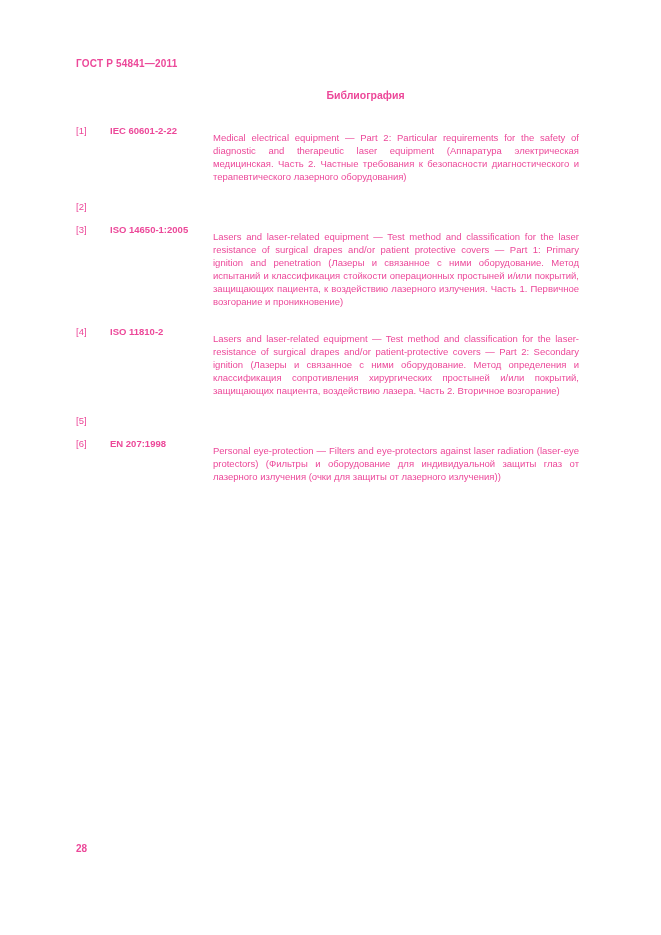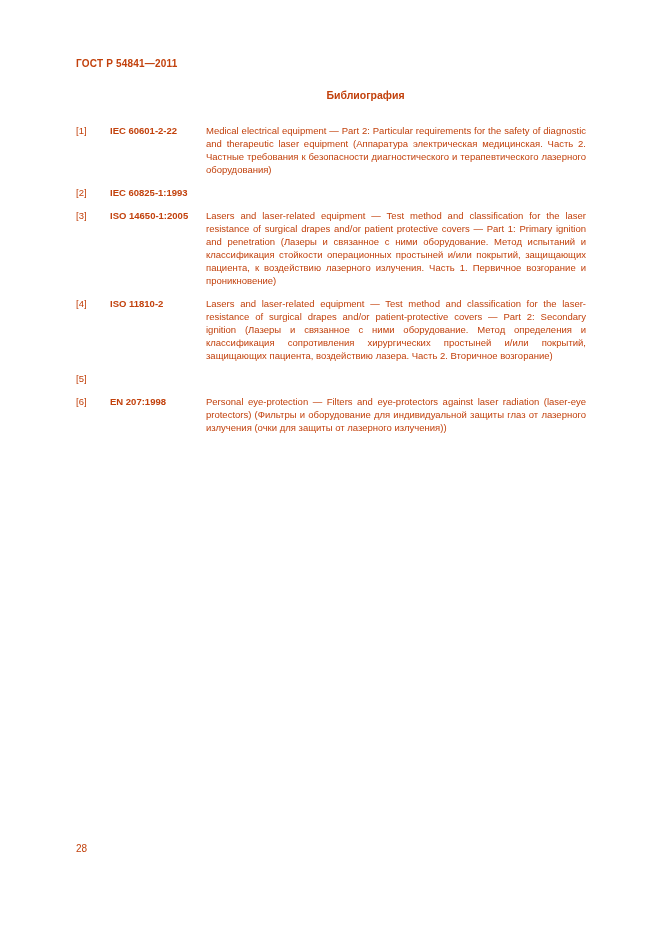--- a/index.html
+++ b/index.html
@@ -7,21 +7,21 @@
       padding: 0;
       background: #808080;
       font-family: "Liberation Sans", sans-serif;
     }
     .page {
       position: relative;
       width: 661px;
       height: 935px;
       margin: 0 auto;
       background: #ffffff;
-      color: #c2410c;
+      color: #ec4899;
       box-sizing: border-box;
       overflow: hidden;
     }
     .doc-header {
       position: absolute;
       top: 58px;
       left: 76px;
       font-size: 10px;
       font-weight: bold;
       letter-spacing: 0.2px;
@@ -51,29 +51,30 @@
     }
     .entry .num {
       display: block;
     }
     .entry .code {
       display: block;
       white-space: nowrap;
       font-weight: bold;
     }
     .entry .desc {
-      margin: 0;
+      margin: 7px;
       text-align: justify;
       hyphens: none;
     }
     .page-number {
       position: absolute;
       top: 843px;
       left: 76px;
       font-size: 10px;
+      font-weight: bold;
     }
   </style>
 </head>
 <body>
 
 <div class="page">
 
   <div class="doc-header">ГОСТ Р 54841—2011</div>
 
   <div class="doc-title">Библиография</div>
@@ -81,21 +82,20 @@
   <div class="entries">
 
     <div class="entry">
       <span class="num">[1]</span>
       <span class="code">IEC 60601-2-22</span>
       <p class="desc">Medical electrical equipment — Part 2: Particular requirements for the safety of diagnostic and therapeutic laser equipment (Аппаратура электрическая медицинская. Часть 2. Частные требования к безопасности диагностического и терапевтического лазерного оборудования)</p>
     </div>
 
     <div class="entry">
       <span class="num">[2]</span>
-      <span class="code">IEC 60825-1:1993</span>
     </div>
 
     <div class="entry">
       <span class="num">[3]</span>
       <span class="code">ISO 14650-1:2005</span>
       <p class="desc">Lasers and laser-related equipment — Test method and classification for the laser resistance of surgical drapes and/or patient protective covers — Part 1: Primary ignition and penetration (Лазеры и связанное с ними оборудование. Метод испытаний и классификация стойкости операционных простыней и/или покрытий, защищающих пациента, к воздействию лазерного излучения. Часть 1. Первичное возгорание и проникновение)</p>
     </div>
 
     <div class="entry">
       <span class="num">[4]</span>

